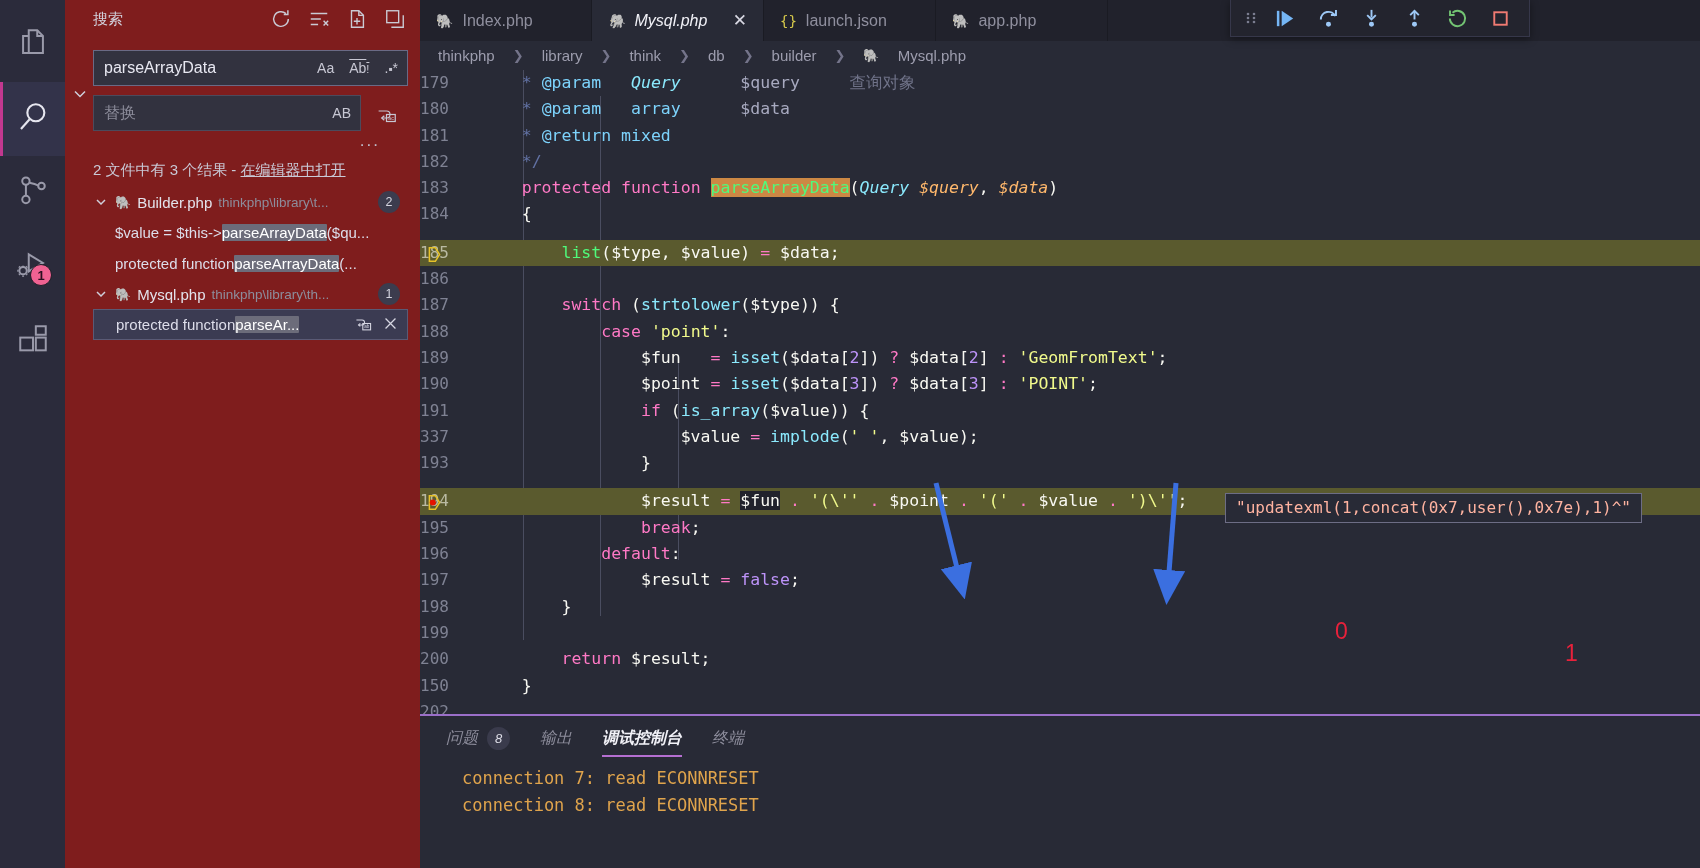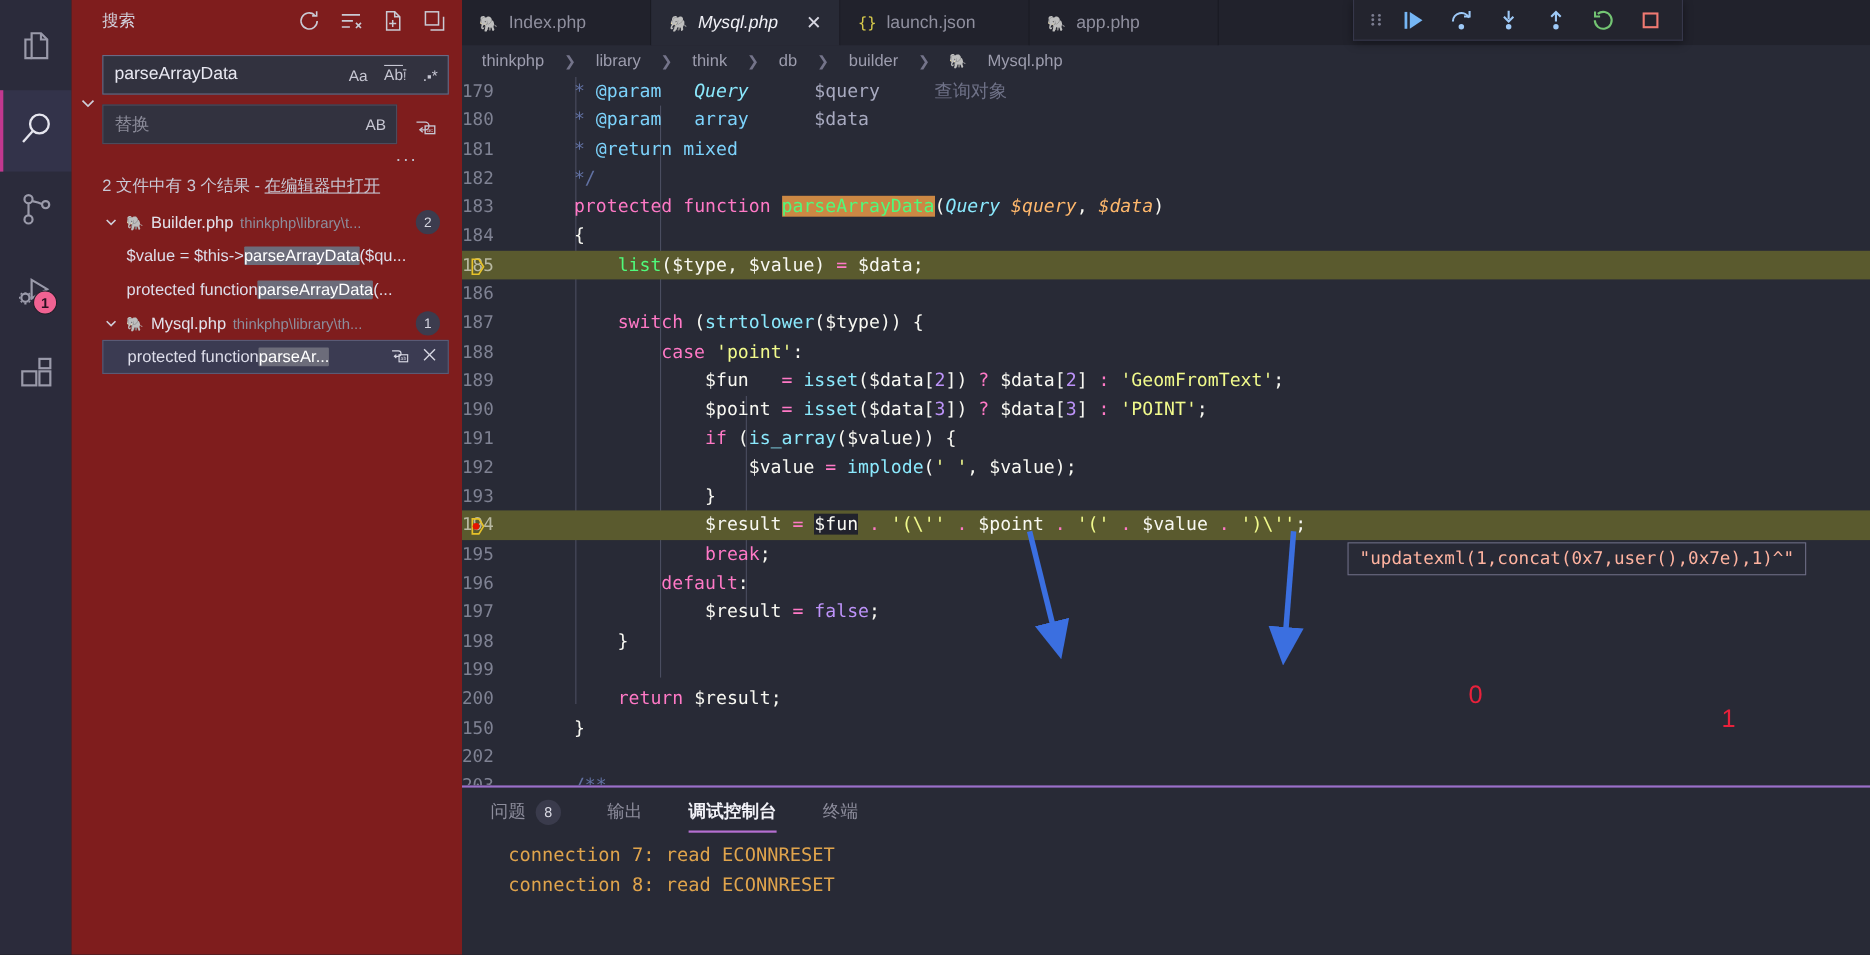--- a/index.html
+++ b/index.html
@@ -220,21 +220,21 @@
     overflow: hidden;
     font-family: "DejaVu Sans Mono", "Liberation Mono", monospace;
     font-size: 16.5px;
   }
   .code-line {
     position: relative;
     height: 26.3px; line-height: 26.3px;
     white-space: pre;
     display: flex;
   }
-  .code-line.hl { background: #5a5a2e; }
+  .code-line.hl { background: #5a5a2e; margin-top: 12px; }
   .gutter-num {
     width: 62px; min-width: 62px;
     padding-right: 17px;
     color: #7f8293;
     font-size: 16px;
   }
   .code-line.hl .gutter-num { color: #b9b9a2; }
   .code-text { flex: 1; color: #f8f8f2; }
   .bp {
     position: absolute; left: 6px; top: 5px;
@@ -284,21 +284,21 @@
 
   
   .panel {
     position: absolute; left: 420px; right: 0;
     top: 714px; bottom: 0;
     background: #282a36;
     border-top: 2px solid #9b6fc9;
   }
   .panel-tabs {
     display: flex; 
-    height: 44px; padding-left: 26px; gap: 42px;
+    height: 44px; padding-left: 26px; gap: 30px; font-style: italic;
   }
   .p-tab {
     font-size: 16px; color: #8d8d9c;
     height: 44px; display: flex; align-items: center; gap: 9px;
     position: relative;
   }
   .p-tab.active { color: #f2f2f8; font-weight: bold; }
   .p-tab.active::after {
     content: ""; position: absolute; left: 0; right: 0; bottom: 3px;
     height: 2px; background: #b56fd1;
@@ -605,21 +605,21 @@
           <div class="code-line"><span class="gutter-num">184</span><span class="code-text">    {</span></div>
           <div class="code-line hl"><span class="bp"><svg viewBox="0 0 20 20" fill="none" stroke="#e6c229" stroke-width="1.8">
                 <path d="M4 2 L11 2 L16 10 L11 18 L4 18 Z"></path>
               </svg></span><span class="gutter-num">185</span><span class="code-text">        <span class="t-fn">list</span>(<span class="t-plain">$type</span>, <span class="t-plain">$value</span>) <span class="t-op">=</span> <span class="t-plain">$data</span>;</span></div>
           <div class="code-line"><span class="gutter-num">186</span><span class="code-text"></span></div>
           <div class="code-line"><span class="gutter-num">187</span><span class="code-text">        <span class="t-kw">switch</span> (<span class="t-cya">strtolower</span>(<span class="t-plain">$type</span>)) {</span></div>
           <div class="code-line"><span class="gutter-num">188</span><span class="code-text">            <span class="t-kw">case</span> <span class="t-str">'point'</span>:</span></div>
           <div class="code-line"><span class="gutter-num">189</span><span class="code-text">                <span class="t-plain">$fun</span>   <span class="t-op">=</span> <span class="t-cya">isset</span>(<span class="t-plain">$data</span>[<span class="t-num">2</span>]) <span class="t-op">?</span> <span class="t-plain">$data</span>[<span class="t-num">2</span>] <span class="t-op">:</span> <span class="t-str">'GeomFromText'</span>;</span></div>
           <div class="code-line"><span class="gutter-num">190</span><span class="code-text">                <span class="t-plain">$point</span> <span class="t-op">=</span> <span class="t-cya">isset</span>(<span class="t-plain">$data</span>[<span class="t-num">3</span>]) <span class="t-op">?</span> <span class="t-plain">$data</span>[<span class="t-num">3</span>] <span class="t-op">:</span> <span class="t-str">'POINT'</span>;</span></div>
           <div class="code-line"><span class="gutter-num">191</span><span class="code-text">                <span class="t-kw">if</span> (<span class="t-cya">is_array</span>(<span class="t-plain">$value</span>)) {</span></div>
-          <div class="code-line"><span class="gutter-num">192</span><span class="code-text">                    <span class="t-plain">$value</span> <span class="t-op">=</span> <span class="t-cya">implode</span>(<span class="t-str">' '</span>, <span class="t-plain">$value</span>);</span></div>
+          <div class="code-line"><span class="gutter-num">337</span><span class="code-text">                    <span class="t-plain">$value</span> <span class="t-op">=</span> <span class="t-cya">implode</span>(<span class="t-str">' '</span>, <span class="t-plain">$value</span>);</span></div>
           <div class="code-line"><span class="gutter-num">193</span><span class="code-text">                }</span></div>
           <div class="code-line hl"><span class="bp"><svg viewBox="0 0 20 20" fill="none" stroke="#e6c229" stroke-width="1.8">
                 <path d="M4 2 L11 2 L16 10 L11 18 L4 18 Z"></path>
                 <circle cx="8" cy="10" r="3.6" fill="#e51400" stroke="none"></circle>
               </svg></span><span class="gutter-num">194</span><span class="code-text">                <span class="t-plain">$result</span> <span class="t-op">=</span> <span class="sel-hl">$fun</span> <span class="t-op">.</span> <span class="t-str">'(\''</span> <span class="t-op">.</span> <span class="t-plain">$point</span> <span class="t-op">.</span> <span class="t-str">'('</span> <span class="t-op">.</span> <span class="t-plain">$value</span> <span class="t-op">.</span> <span class="t-str">')\''</span>;</span></div>
           <div class="code-line"><span class="gutter-num">195</span><span class="code-text">                <span class="t-kw">break</span>;</span></div>
           <div class="code-line"><span class="gutter-num">196</span><span class="code-text">            <span class="t-kw">default</span>:</span></div>
           <div class="code-line"><span class="gutter-num">197</span><span class="code-text">                <span class="t-plain">$result</span> <span class="t-op">=</span> <span class="t-pur">false</span>;</span></div>
           <div class="code-line"><span class="gutter-num">198</span><span class="code-text">        }</span></div>
           <div class="code-line"><span class="gutter-num">199</span><span class="code-text"></span></div>

